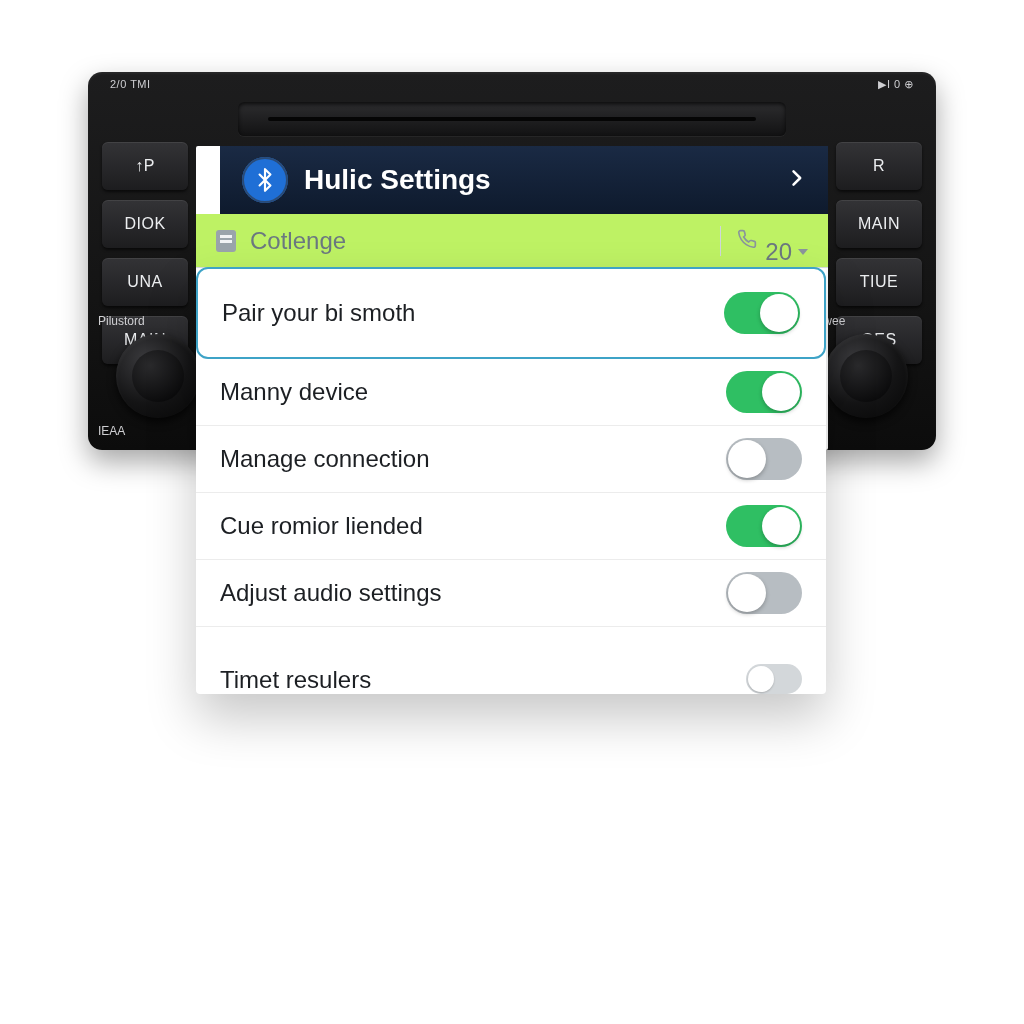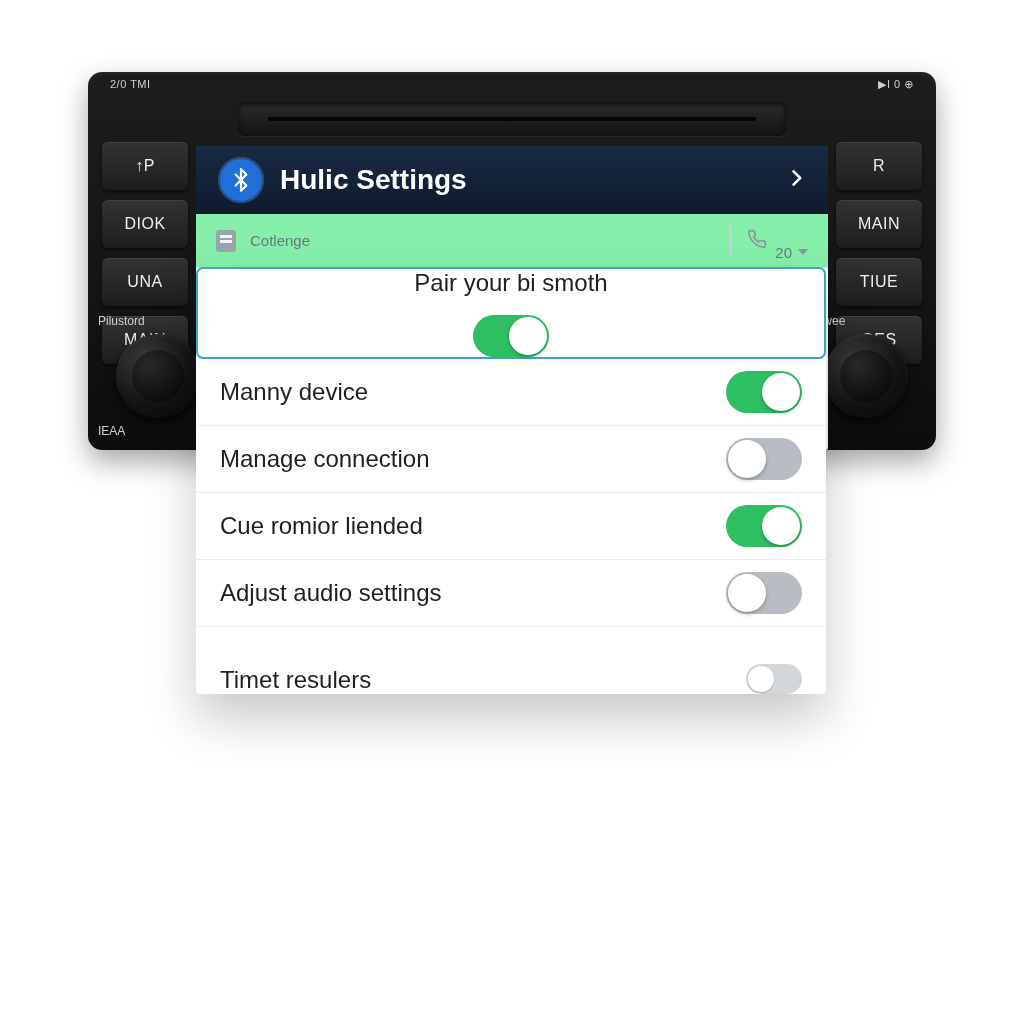--- a/index.html
+++ b/index.html
@@ -67,36 +67,36 @@
 
   
   .screen {
     position: absolute; left: 108px; right: 108px; top: 74px; bottom: 0;
     background: #fff; border-radius: 2px; overflow: visible;
   }
   .screenheader {
     height: 68px;
     background: linear-gradient(180deg,#1a2a44,#0e1a2d);
     display: flex; align-items: center; gap: 16px;
-    padding: 0 22px; color: #fff;
+    padding: 0 22px; color: #fff; margin-left: 24px;
   }
   .bt-badge {
     width: 46px; height: 46px; border-radius: 50%;
     background: #1f6fd6;
     display:flex; align-items:center; justify-content:center;
     box-shadow: 0 0 0 2px #2a4b77 inset;
   }
   .bt-badge svg { width: 26px; height: 26px; }
   .screenheader h1 { font-size: 28px; font-weight: 700; flex: 1; }
   .chev { color:#fff; }
   .chev svg { width: 20px; height: 30px; }
 
   .subbar {
-    height: 54px; background:#86efac; border-bottom: 1px solid #d8dde1;
-    display:flex; align-items:center; padding: 0 20px; color:#6b7880; font-size: 15px;
+    height: 54px; background:#bef264; border-bottom: 1px solid #d8dde1;
+    display:flex; align-items:center; padding: 0 20px; color:#6b7880; font-size: 24px;
   }
   .subbar .doc { width:20px; height:22px; background:#9aa4ab; border-radius:3px; margin-right:14px; position:relative; }
   .subbar .doc::after{content:"";position:absolute;left:4px;right:4px;top:5px;height:3px;background:#f1f3f5;box-shadow:0 5px 0 #f1f3f5;}
   .subbar .spacer { flex:1; }
   .subbar .divider { width:1px; height:30px; background:#cfd6db; margin: 0 16px; }
   .subbar .phoneico svg{width:20px;height:20px;stroke:#8a959c;fill:none;stroke-width:2;}
   .subbar .dd { margin-left:8px; display:flex; align-items:center; gap:6px;margin-top:23px;}
   .subbar .dd .caret{width:0;height:0;border-left:5px solid transparent;border-right:5px solid transparent;border-top:6px solid #8a959c;}
 
   
@@ -111,24 +111,23 @@
   .row {
     display:flex; align-items:center;
     padding: 0 24px;
     height: 67px;
     border-bottom: 1px solid #ececec;
     font-size: 24px; color:#1c1f23;
   }
   .row:last-child { border-bottom: none; align-items: flex-end; }
   .row.highlight {
     border: 2px solid #3ea3c7;
-    border-radius: 7px;
+    border-radius: 12px;
     height: 92px;
     margin-top: -1px;
-    flex-direction: column;
   }
   .row .label { flex:1; }
 
   .toggle {
     width: 76px; height: 42px; border-radius: 21px; position: relative;
     transition: none;
   }
   .toggle .thumb {
     position:absolute; top:2px; width:38px; height:38px; border-radius:50%;
     background:#fff; box-shadow: 0 2px 4px rgba(0,0,0,.25);

